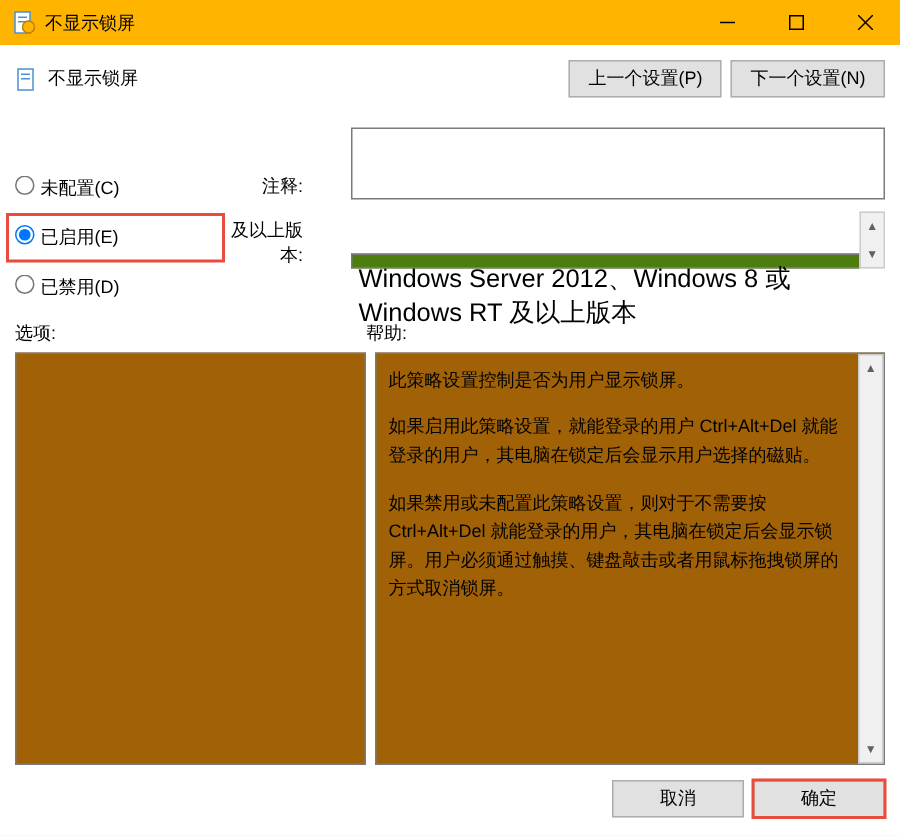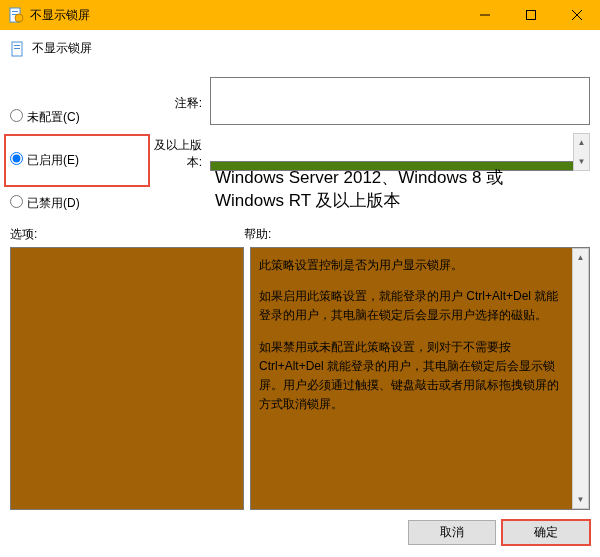--- a/index.html
+++ b/index.html
@@ -15,38 +15,38 @@
 .topsection { display: flex; padding: 10px 10px 0 10px; }
 .left-col { width: 140px; padding-top: 30px; }
 .setting-row { display: flex; align-items: flex-start; margin-bottom: 6px; padding: 2px 0; }
 .setting-row input[type=radio] { margin-right: 4px; }
 .right-col { flex: 1; }
 .header-row { display: flex; align-items: center; margin-bottom: 10px; }
 .header-icon { width: 16px; height: 16px; margin-right: 6px; }
 .header-title { font-size: 12px; }
 .nav-btns { display: flex; gap: 6px; margin-left: auto; }
 .btn { background: #e1e1e1; border: 1px solid #adadad; padding: 3px 12px; min-width: 88px; text-align: center; cursor: default; font-size: 12px; }
-.field-row { display: flex; align-items: center; margin-bottom: 8px; }
+.field-row { display: flex; align-items: flex-end; margin-bottom: 8px; gap: 24px; }
 .field-label { width: 60px; text-align: right; padding-right: 8px; padding-top: 4px; }
 .textbox { flex: 1; border: 1px solid #7a7a7a; background: #fff; padding: 4px; font-size: 12px; resize: none; overflow: auto; }
 .comment-box { height: 48px; }
 .platform-box { height: 38px; display: flex; }
 .platform-text { flex: 1; padding: 4px; border: 1px solid #7a7a7a; border-right: none; background: #4d7c0f; font-size: 17px; margin-top: 28px; }
 .scrollbar-v { width: 17px; border: 1px solid #ccc; background: #f0f0f0; display: flex; flex-direction: column; justify-content: space-between; }
 .scroll-btn { height: 17px; display: flex; align-items: center; justify-content: center; font-size: 8px; color: #606060; }
 .mid-labels { display: flex; padding: 6px 10px 4px 10px; }
 .mid-labels .opt-label { width: 234px; }
 .panels { display: flex; gap: 6px; padding: 0 10px; flex: 1; }
 .panel { border: 1px solid #7a7a7a; background: #a16207; flex: 1; display: flex; }
 .panel-left { width: 234px; flex: none; }
 .panel-content { flex: 1; padding: 8px; font-size: 12px; line-height: 1.6; overflow: hidden; }
 .panel-content p { margin-bottom: 12px; }
 .footer { display: flex; justify-content: flex-end; gap: 6px; padding: 10px 10px 12px 10px; }
 .hl-red { outline: 2px solid #e74c3c; outline-offset: -1px; }
-.hl-red-radio { border: 2px solid #e74c3c; padding: 16px 4px; margin-left: -6px; }
+.hl-red-radio { border: 2px solid #e74c3c; padding: 6px 4px; margin-left: -6px; }
 </style>
 </head>
 <body>
 
 <div class="titlebar">
   <span class="icon">
     <svg viewBox="0 0 16 16">
         <rect x="2" y="1" width="10" height="14" fill="#fff" stroke="#4a90d9" stroke-width="1"></rect>
         <rect x="4" y="4" width="6" height="1" fill="#4a90d9"></rect>
         <rect x="4" y="7" width="6" height="1" fill="#4a90d9"></rect>
@@ -77,20 +77,24 @@
 <div class="content">
   <div class="header-row" style="padding:10px 10px 0 10px;">
     <span class="header-icon">
       <svg viewBox="0 0 16 16">
           <rect x="2" y="1" width="10" height="14" fill="#fff" stroke="#4a90d9" stroke-width="1"></rect>
           <rect x="4" y="4" width="6" height="1" fill="#4a90d9"></rect>
           <rect x="4" y="7" width="6" height="1" fill="#4a90d9"></rect>
         </svg>
     </span>
     <span class="header-title">不显示锁屏</span>
+    <div class="nav-btns">
+      <div class="btn">上一个设置(P)</div>
+      <div class="btn">下一个设置(N)</div>
+    </div>
   </div>
 
   <div class="topsection">
     <div class="left-col">
       <label class="setting-row">
         <input type="radio" name="state" style="">
         <span>未配置(C)</span>
       </label>
       <label class="setting-row hl-red-radio">
         <input type="radio" name="state" checked="" style="">

